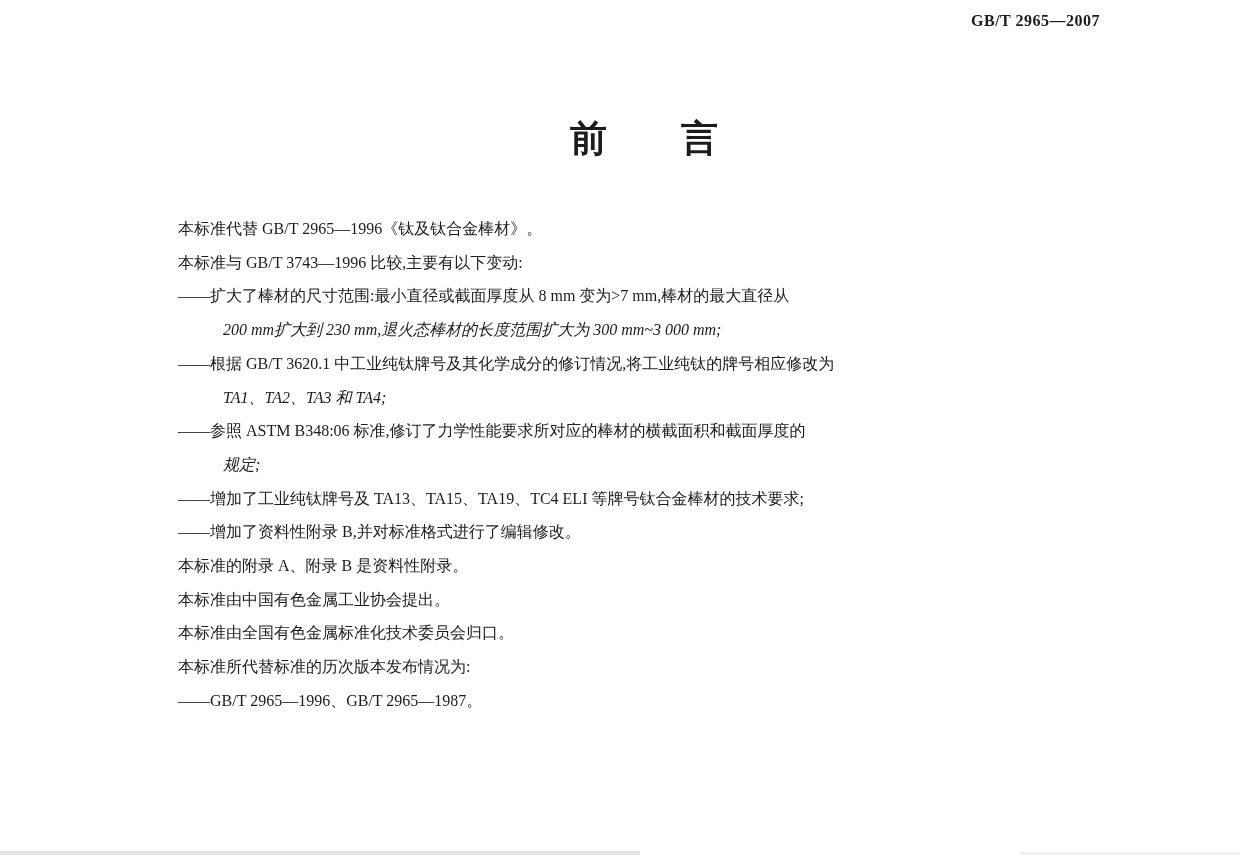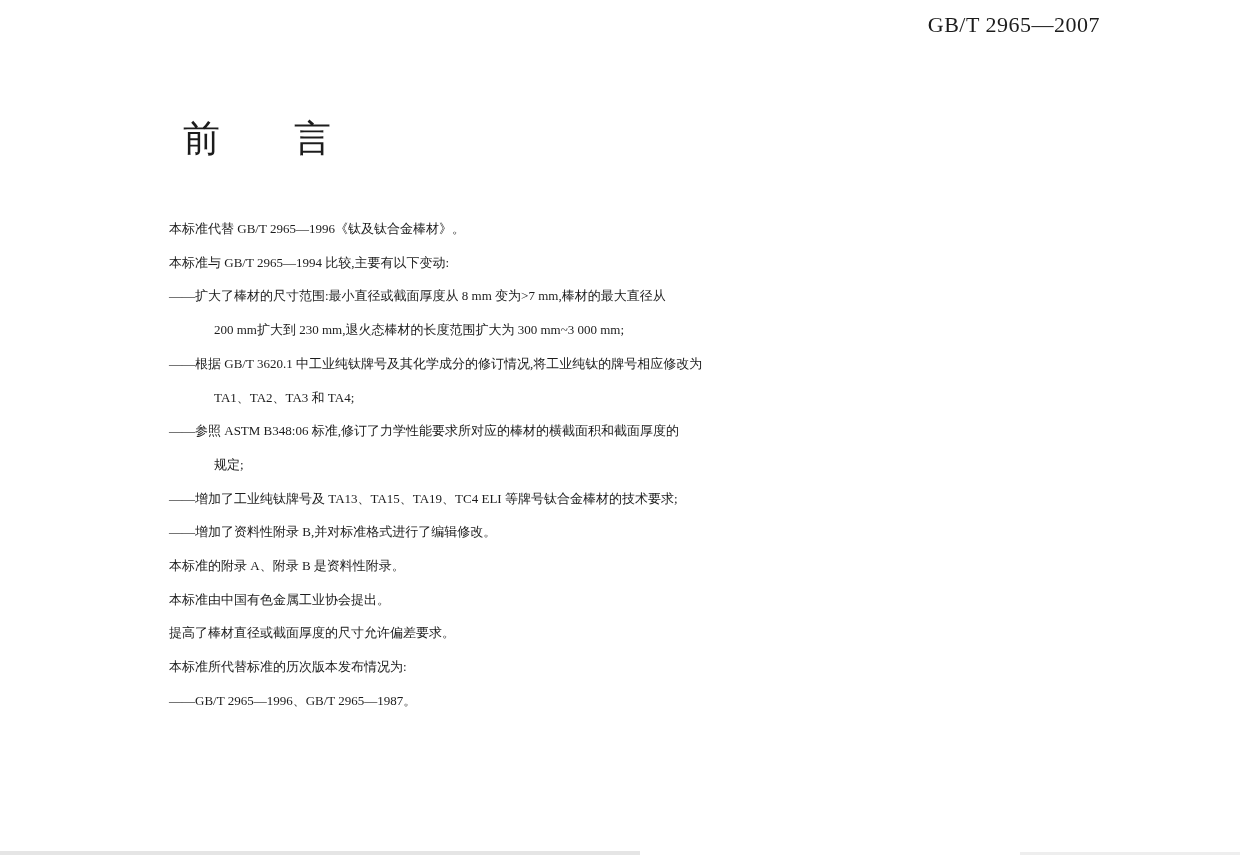--- a/index.html
+++ b/index.html
@@ -11,40 +11,41 @@
   }
   .page {
     position:relative;
     width:1240px; height:855px;
     background:#ffffff;
     overflow:hidden;
   }
   .std-number {
     position:absolute;
     top:12px; right:140px;
-    font-size:22px;
-    font-weight:normal;
+    font-size:16px;
+    font-weight:bold;
     letter-spacing:0.5px;
     margin-left:29px;
   }
   .fw-title {
     position:absolute;
     top:114px; left:183px; width:922px;
+    text-align:center;
     font-size:37px;
-    font-weight:normal;
+    font-weight:bold;
     white-space:pre;
   }
   .doc-body {
     position:absolute;
-    top:212px; left:169px; width:930px;
-    font-size:13px;
+    top:212px; left:178px; width:930px;
+    font-size:16px;
     line-height:33.7px;
   }
   .doc-line { white-space:nowrap; }
-  .doc-line.cont { padding-left:45px; }
+  .doc-line.cont { padding-left:45px;font-style:italic; }
   .scan-edge {
     position:absolute;
     bottom:0; left:0;
     width:640px; height:4px;
     background:#d7d7d7;
     opacity:0.65;
   }
   .scan-edge-right {
     position:absolute;
     bottom:0; right:0;
@@ -57,32 +58,32 @@
 <body>
 
 <div class="page">
 
   <div class="std-number">GB/T 2965—2007</div>
 
   <div class="fw-title">前　　言</div>
 
   <div class="doc-body">
     <div class="doc-line">本标准代替 GB/T 2965—1996《钛及钛合金棒材》。</div>
-    <div class="doc-line">本标准与 GB/T 2965—1994 比较,主要有以下变动:</div>
+    <div class="doc-line">本标准与 GB/T 3743—1996 比较,主要有以下变动:</div>
     <div class="doc-line">——扩大了棒材的尺寸范围:最小直径或截面厚度从 8 mm 变为&gt;7 mm,棒材的最大直径从</div>
     <div class="doc-line cont">200 mm扩大到 230 mm,退火态棒材的长度范围扩大为 300 mm~3 000 mm;</div>
     <div class="doc-line">——根据 GB/T 3620.1 中工业纯钛牌号及其化学成分的修订情况,将工业纯钛的牌号相应修改为</div>
     <div class="doc-line cont">TA1、TA2、TA3 和 TA4;</div>
     <div class="doc-line">——参照 ASTM B348:06 标准,修订了力学性能要求所对应的棒材的横截面积和截面厚度的</div>
     <div class="doc-line cont">规定;</div>
     <div class="doc-line">——增加了工业纯钛牌号及 TA13、TA15、TA19、TC4 ELI 等牌号钛合金棒材的技术要求;</div>
     <div class="doc-line">——增加了资料性附录 B,并对标准格式进行了编辑修改。</div>
     <div class="doc-line">本标准的附录 A、附录 B 是资料性附录。</div>
     <div class="doc-line">本标准由中国有色金属工业协会提出。</div>
-    <div class="doc-line">提高了棒材直径或截面厚度的尺寸允许偏差要求。</div>
+    <div class="doc-line">本标准由全国有色金属标准化技术委员会归口。</div>
     <div class="doc-line">本标准所代替标准的历次版本发布情况为:</div>
     <div class="doc-line">——GB/T 2965—1996、GB/T 2965—1987。</div>
   </div>
 
   <div class="scan-edge"></div>
   <div class="scan-edge-right"></div>
 
 </div>
 
 </body></html>

